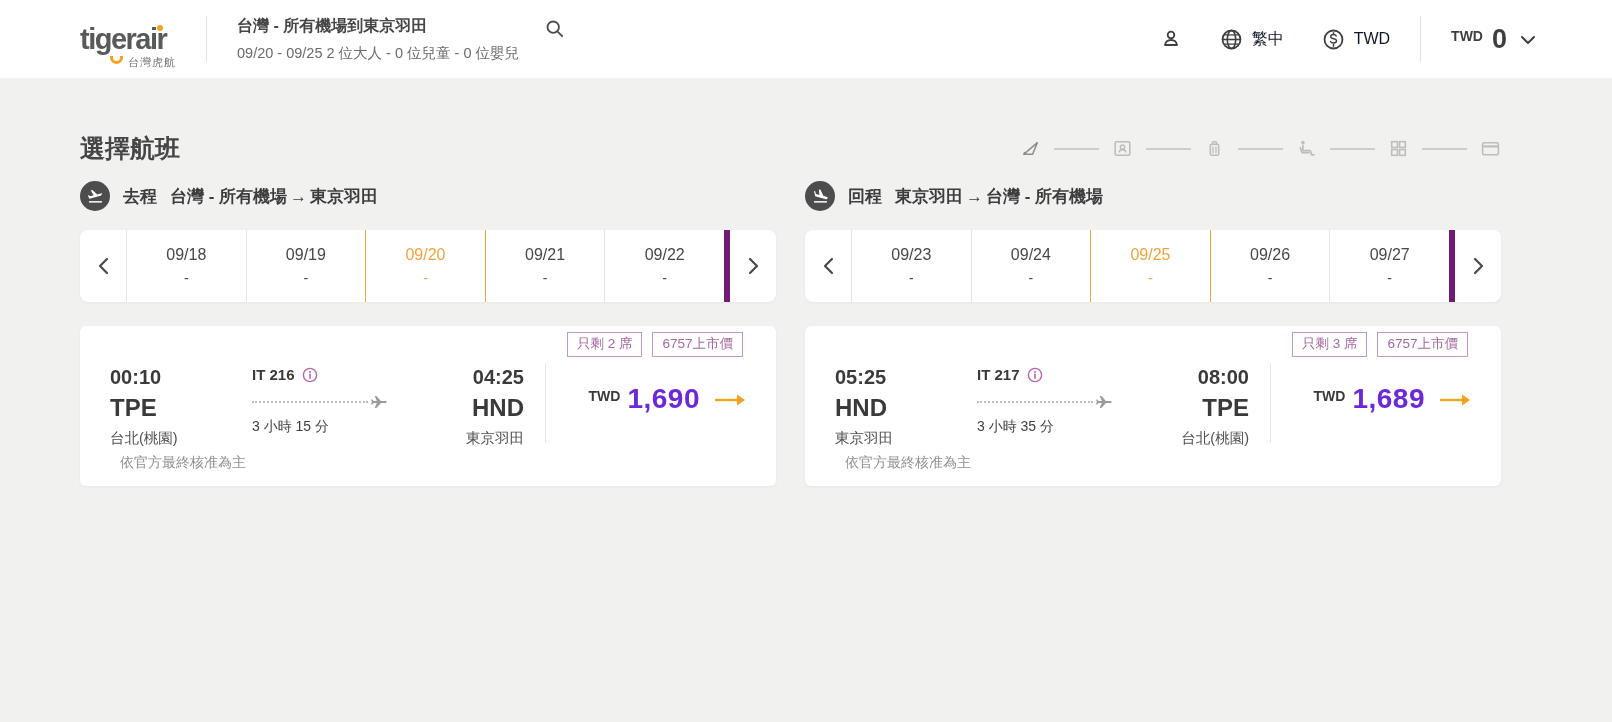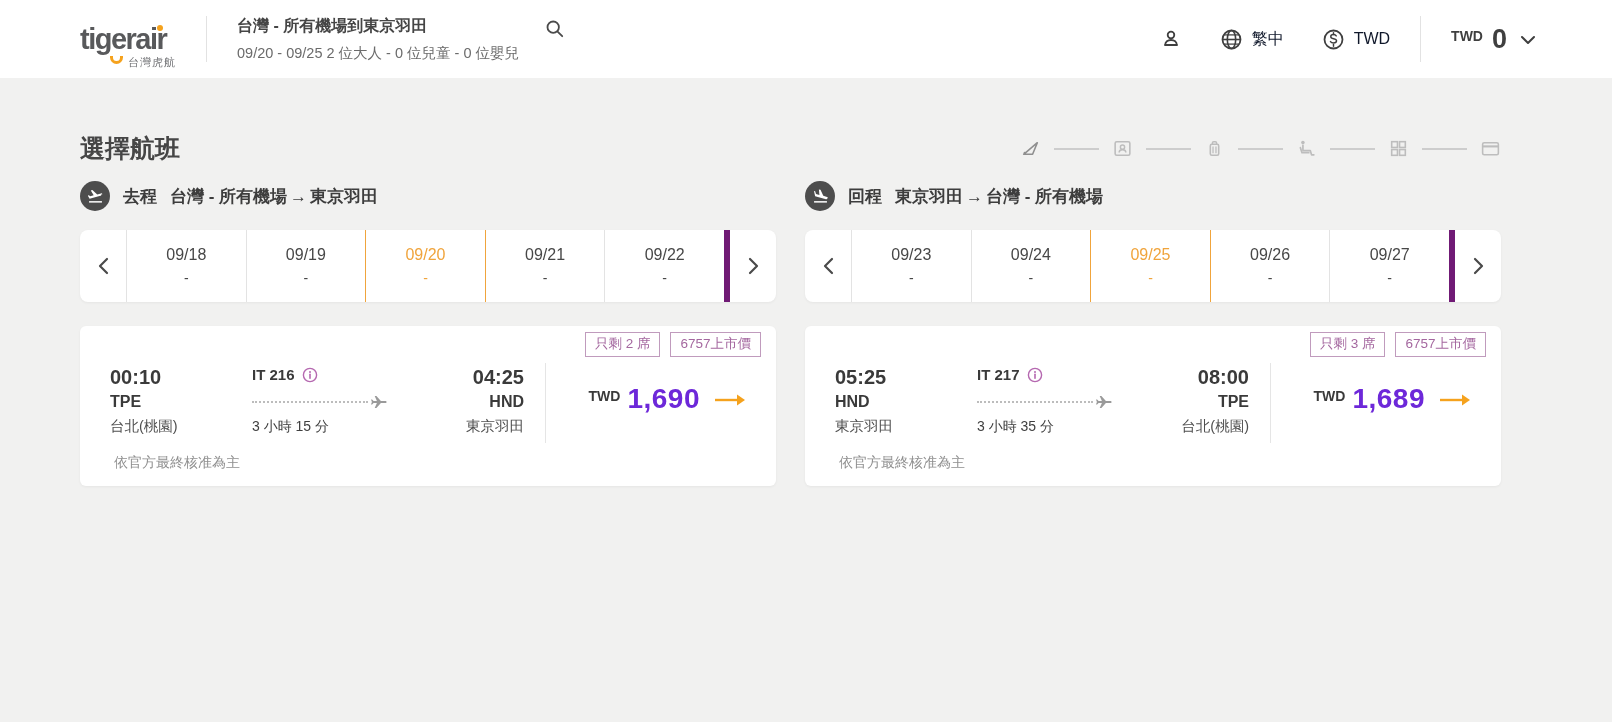--- a/index.html
+++ b/index.html
@@ -53,40 +53,40 @@
   .car-cell:last-child { border-right:6px solid #701a75; }
   .car-cell .d { font-size:16px; color:#474747; }
   .car-cell .p { font-size:14px; color:#474747; }
   .car-cell.selected { border-left-color:#f0a43c; }
   .car-cell.selected + .car-cell { border-left-color:#f0a43c; }
   .car-cell.selected:last-child { border-right-color:#f0a43c; }
   .car-cell.selected .d, .car-cell.selected .p { color:#f0a43c; }
 
   
   .flight-card { margin-top:24px; background:#fff; border-radius:6px; height:160px; position:relative; box-shadow:0 1px 3px rgba(0,0,0,.05); cursor:pointer; }
-  .badges { position:absolute; top:6px; right:15px; display:flex; gap:10px; }
+  .badges { position:absolute; top:6px; right:33px; display:flex; gap:10px; }
   .badge { border:1px solid #c09bbd; color:#a4679f; font-size:13.5px; padding:2px 9px 3px; background:#fff; white-space:nowrap; }
   .card-main { display:flex; padding:37px 16px 0 30px; }
   .col-dep { width:142px; }
   .col-mid { width:168px; padding-top:3px; }
   .col-arr { width:104px; text-align:right; }
   .time { font-size:20px; font-weight:bold; color:#3a3a3a; line-height:1.4; }
-  .code { font-size:16px; font-weight:bold; color:#3a3a3a; line-height:1.4; }
+  .code { font-size:24px; font-weight:bold; color:#3a3a3a; line-height:1.4; }
   .city { font-size:14.5px; color:#4f4f4f; margin-top:4px; }
   .fno { font-size:15px; font-weight:bold; color:#3a3a3a; display:flex; align-items:center; gap:7px; }
   .dur-line { display:flex; align-items:center; margin-top:12px; }
   .dots { width:116px; border-top:2px dotted #bcbcbc; }
   .dur-plane { margin-left:3px; display:flex; }
   .dur { font-size:14px; color:#3f3f3f; margin-top:9px; }
   .v-div { width:1px; background:#e5e5e5; height:80px; margin-left:21px; flex:none; }
   .price-area { flex:1; display:flex; align-items:flex-start; justify-content:flex-end; padding-right:14px; margin-top:22px; }
   .cur { font-size:14px; font-weight:bold; color:#3a3a3a; margin-top:3px; margin-right:7px; }
   .amount { font-size:28px; font-weight:bold; color:#6d28d9; letter-spacing:.5px; line-height:1; }
   .go-arrow { margin-left:14px; margin-top:7px; display:flex; }
-  .note { position:absolute; left:34px; bottom:14px; font-size:14px; color:#8f8f8f; }
+  .note { position:absolute; left:40px; bottom:14px; font-size:14px; color:#8f8f8f; }
 
   svg { display:block; }
 </style>
 </head>
 <body>
 
 <div class="header">
   <div class="logo">
     <div class="logo-text">
       <span>tigerair</span>

